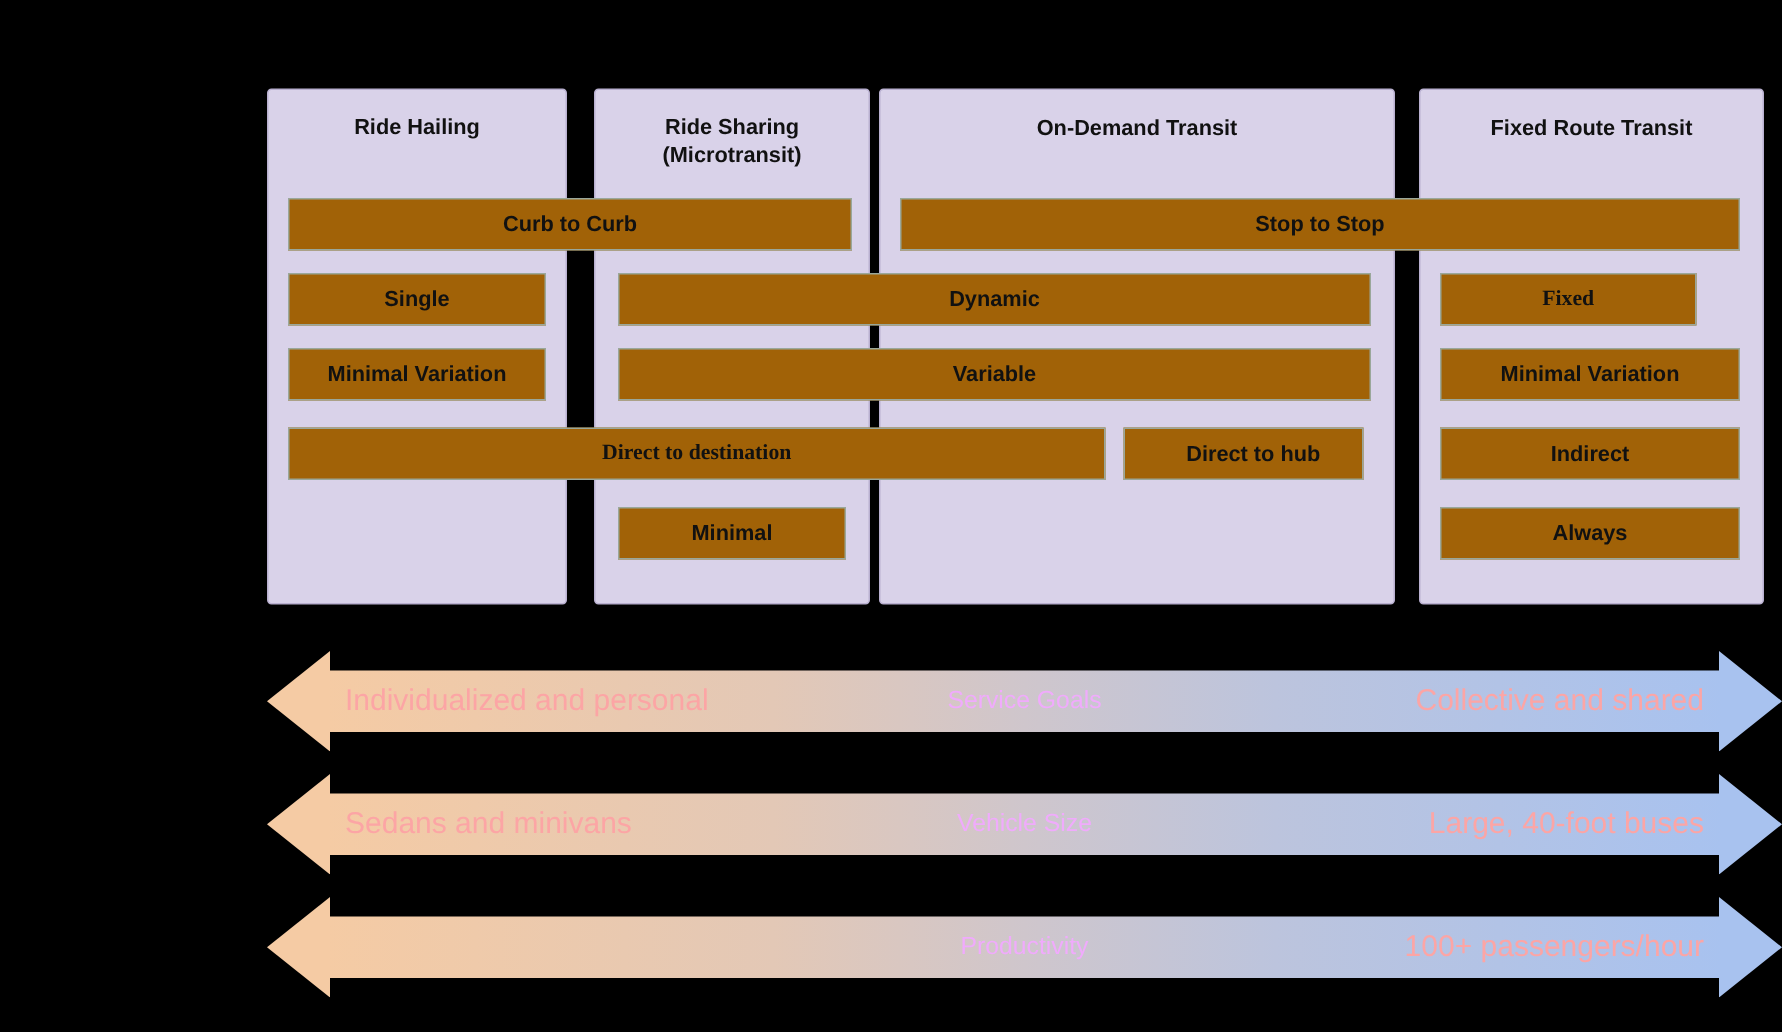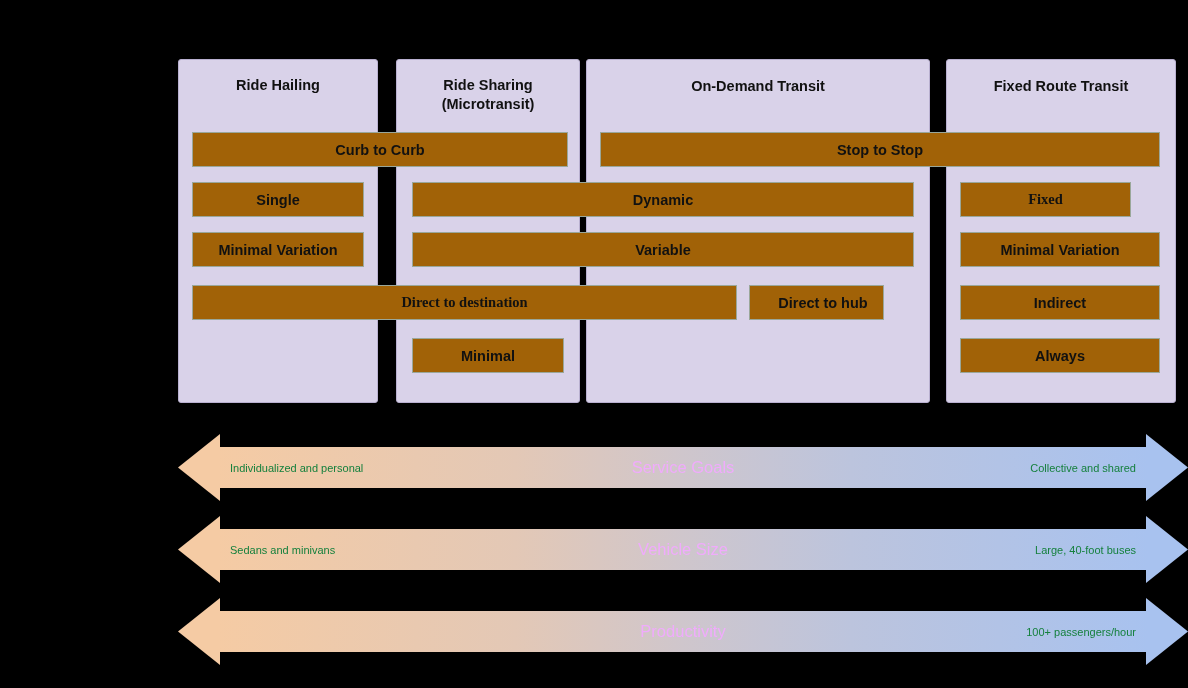--- a/index.html
+++ b/index.html
@@ -62,22 +62,22 @@
     width: 42px;
     height: 67px;
   }
   .head-left  { left: 0;  background: #f5cba4; clip-path: polygon(100% 0, 100% 100%, 0 50%); }
   .head-right { right: 0; background: #a8c2ef; clip-path: polygon(0 0, 0 100%, 100% 50%); }
 
   .lbl-left, .lbl-right, .lbl-center {
     position: absolute;
     top: 0; height: 41px;
     display: flex; align-items: center;
-    font-size: 11px;
-    color: #15803d;
+    font-size: 20px;
+    color: #fca5a5;
     white-space: nowrap;
     z-index: 3;
   }
   .lbl-left  { left: 52px;  justify-content: flex-start; }
   .lbl-right { right: 52px; justify-content: flex-end; }
   .lbl-center {
     left: 0; right: 0;
     justify-content: center;
     font-weight: normal;
     font-size: 16.5px;
@@ -107,21 +107,21 @@
 
     <div class="gbox" style="left:192px; top:182px; width:172px; height:35px;">Single</div>
     <div class="gbox" style="left:412px; top:182px; width:502px; height:35px;">Dynamic</div>
     <div class="gbox" style="left:960px; top:182px; width:171px; height:35px;font-family:Liberation Serif, serif;">Fixed</div>
 
     <div class="gbox" style="left:192px; top:232px; width:172px; height:35px;">Minimal Variation</div>
     <div class="gbox" style="left:412px; top:232px; width:502px; height:35px;">Variable</div>
     <div class="gbox" style="left:960px; top:232px; width:200px; height:35px;">Minimal Variation</div>
 
     <div class="gbox" style="left:192px; top:285px; width:545px; height:35px;font-family:Liberation Serif, serif;">Direct to destination</div>
-    <div class="gbox" style="left:749px; top:285px; width:135px; height:35px;padding-left:13px;">Direct to hub</div>
+    <div class="gbox" style="left:749px; top:285px; width:160px; height:35px;padding-left:13px;">Direct to hub</div>
     <div class="gbox" style="left:960px; top:285px; width:200px; height:35px;">Indirect</div>
 
     <div class="gbox" style="left:412px; top:338px; width:152px; height:35px;">Minimal</div>
     <div class="gbox" style="left:960px; top:338px; width:200px; height:35px;">Always</div>
   </div>
 
   <div class="arrow-band" style="top:447px;">
     <div class="head-left"></div>
     <div class="head-right"></div>
     <div class="grad"></div>

